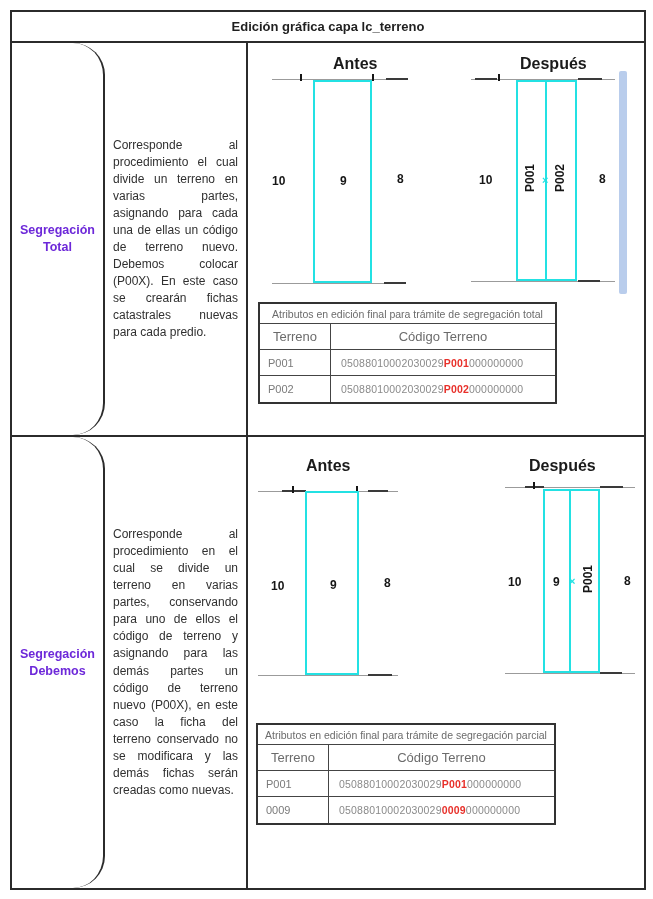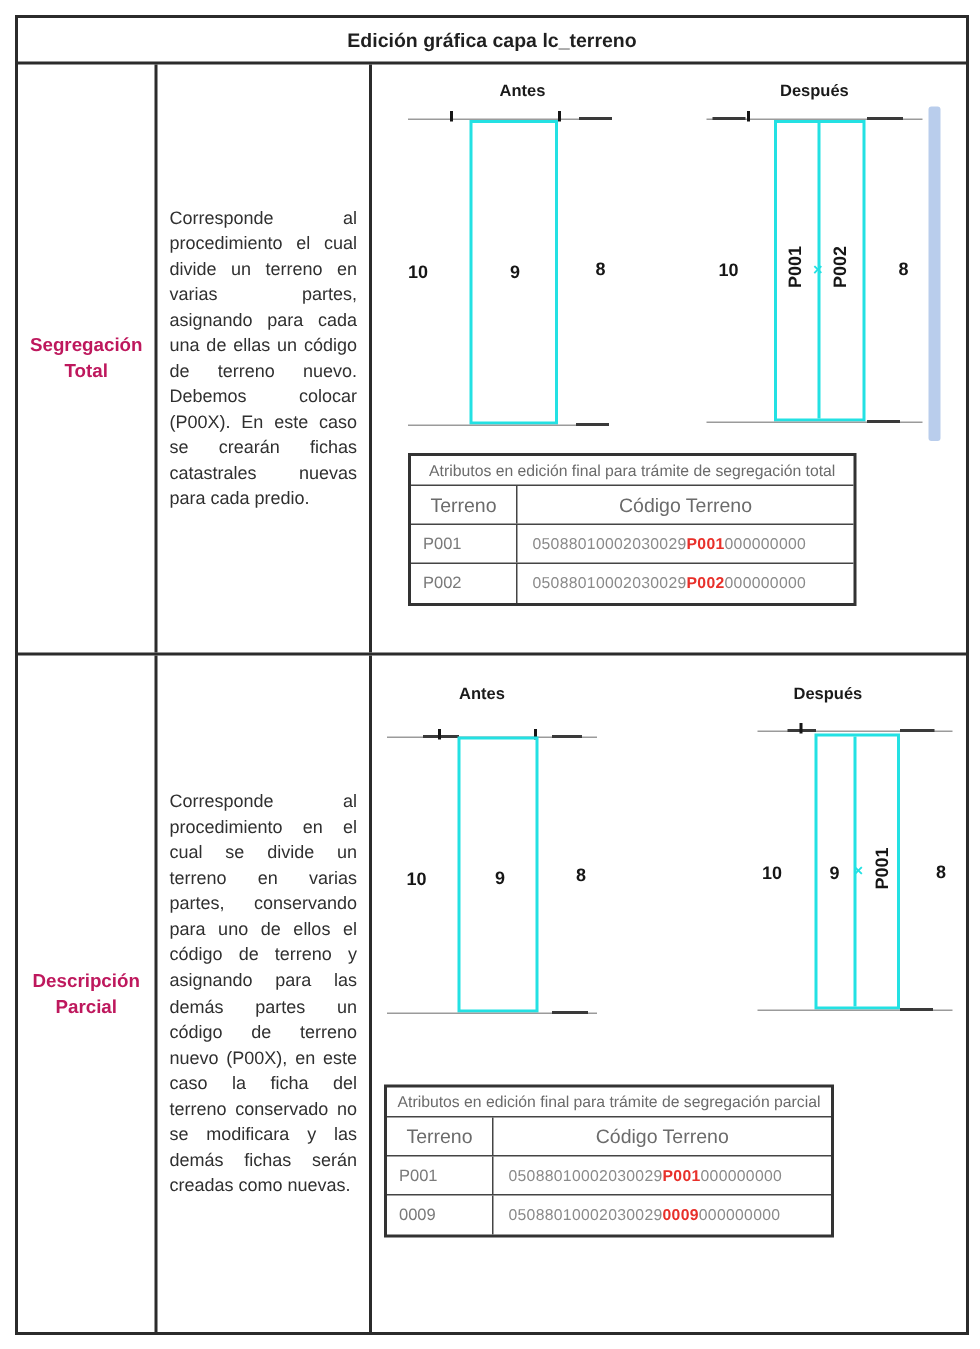--- a/index.html
+++ b/index.html
@@ -23,28 +23,28 @@
   .col-desc{width:143px;}
   .col-ed{flex:1;}
   .hcell{display:flex;align-items:center;justify-content:center;
     font-weight:bold;font-size:12.5px;color:#1f1f1f;}
   .hcell.col-tipo,.hcell.col-desc{border-right:2px solid var(--border);}
   .body-row{display:flex;}
   #row-total{height:394px;border-bottom:2px solid var(--border);}
   #row-parcial{flex:1;}
   .tipo-cell{width:93px;border-right:2px solid var(--border);
     display:flex;align-items:center;justify-content:center;text-align:center;
-    font-weight:bold;font-size:12.5px;line-height:1.35;color:#be185d;padding:0 4px;}
+    font-weight:bold;font-size:12.5px;line-height:1.35;color:#6d28d9;padding:0 4px;border-radius:32px;}
   .desc-cell{width:143px;border-right:2px solid var(--border);
     display:flex;align-items:center;padding:16px 8px;}
   .desc-text{font-size:12px;line-height:1.42;text-align:justify;color:#303030;}
   .ed-cell{flex:1;position:relative;overflow:hidden;}
 
   
-  .dg-label{position:absolute;font-weight:bold;font-size:11px;color:#1a1a1a;}
+  .dg-label{position:absolute;font-weight:bold;font-size:16px;color:#1a1a1a;}
   .hline{position:absolute;height:1px;background:#9b9b9b;}
   .hline-dark{position:absolute;height:2px;background:#3a3a3a;}
   .tick{position:absolute;width:2px;height:7px;background:#161616;}
   .cyan-rect{position:absolute;border:2px solid var(--cyan);background:transparent;}
   .cyan-divider{position:absolute;top:0;bottom:0;width:2px;background:var(--cyan);}
   .num-label{position:absolute;font-weight:bold;font-size:12px;color:#161616;}
   .vlabel{position:absolute;width:60px;height:14px;transform:rotate(-90deg);
     text-align:center;font-weight:bold;font-size:12px;color:#161616;line-height:14px;}
   .x-marker{position:absolute;color:var(--cyan);font-weight:bold;font-size:11px;}
   .blue-bar{position:absolute;width:8px;background:var(--barblue);border-radius:2px;}
@@ -106,21 +106,21 @@
       </div>
       <div class="num-label" style="left:231px;top:130px;">10</div>
       <div class="vlabel" style="left:252px;top:128px;">P001</div>
       <div class="x-marker" style="left:294px;top:131px;">×</div>
       <div class="vlabel" style="left:282px;top:128px;">P002</div>
       <div class="num-label" style="left:351px;top:129px;">8</div>
       <div class="hline" style="left:223px;top:238px;width:144px;"></div>
       <div class="hline-dark" style="left:330px;top:237px;width:22px;"></div>
       <div class="blue-bar" style="left:371px;top:28px;height:223px;"></div>
 
-      <div class="attr-table" style="left:24px;top:259px;width:299px;">
+      <div class="attr-table" style="left:10px;top:259px;width:299px;">
         <div class="attr-title">Atributos en edición final para trámite de segregación total</div>
         <div class="attr-head">
           <div class="c1">Terreno</div>
           <div class="c2">Código Terreno</div>
         </div>
         <div class="attr-row">
           <div class="c1">P001</div>
           <div class="c2">
               <span>05088010002030029</span>
               <span class="red">P001</span>
@@ -133,21 +133,21 @@
               <span>05088010002030029</span>
               <span class="red">P002</span>
               <span>000000000</span>
             </div>
         </div>
       </div>
     </div>
   </div>
 
   <div class="body-row" id="row-parcial">
-    <div class="tipo-cell">Descripción Parcial</div>
+    <div class="tipo-cell">Segregación Debemos</div>
     <div class="desc-cell">
       <div class="desc-text">Corresponde al procedimiento en el cual se divide un terreno en varias partes, conservando para uno de ellos el código de terreno y asignando para las demás partes un código de terreno nuevo (P00X), en este caso la ficha del terreno conservado no se modificara y las demás fichas serán creadas como nuevas.</div>
     </div>
     <div class="ed-cell">
 
       <div class="dg-label" style="left:58px;top:20px;">Antes</div>
       <div class="dg-label" style="left:281px;top:20px;">Después</div>
 
       <div class="hline" style="left:10px;top:54px;width:140px;"></div>
       <div class="hline-dark" style="left:34px;top:53px;width:24px;"></div>

